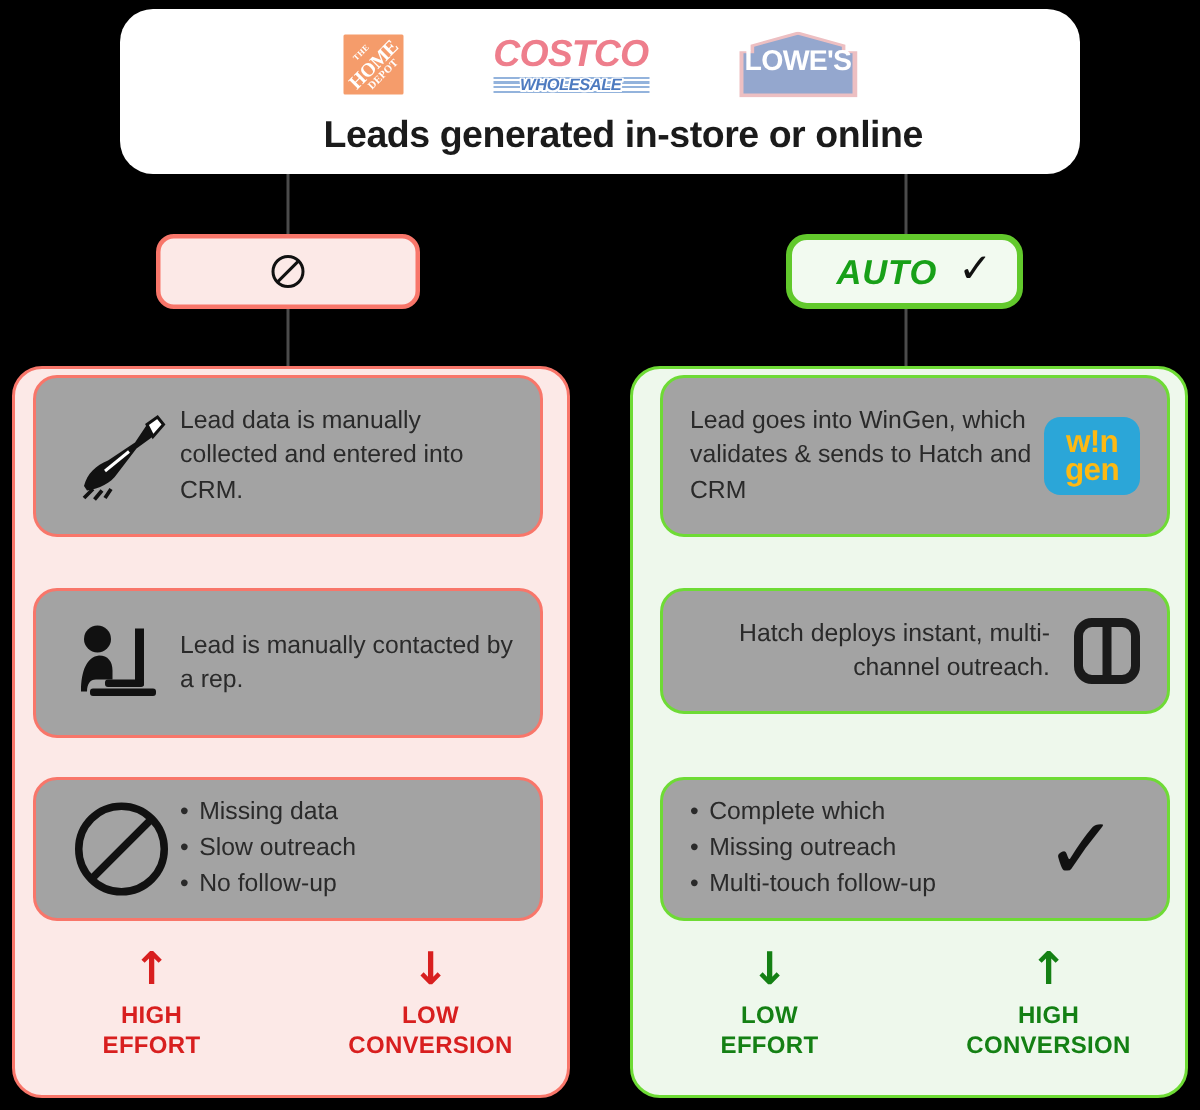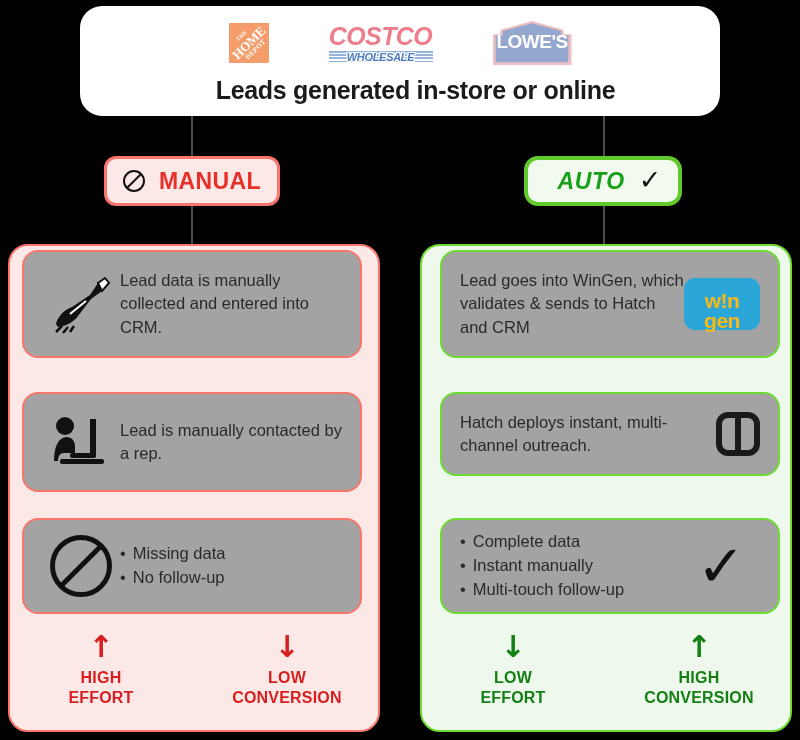--- a/index.html
+++ b/index.html
@@ -286,21 +286,21 @@
     display: flex;
     align-items: center;
     justify-content: center;
   }
 
   
   #m-card-1 { left: 22px;  top: 250px; width: 340px; height: 108px; }
   #m-card-2 { left: 22px;  top: 392px; width: 340px; height: 100px;  }
   #m-card-3 { left: 22px;  top: 518px; width: 340px; height: 96px;  }
   #a-card-1 { left: 440px; top: 250px; width: 340px; height: 108px; }
-  #a-card-2 { left: 440px; top: 392px; width: 340px; height: 84px;  }
+  #a-card-2 { left: 440px; top: 392px; width: 340px; height: 84px; text-align: right;  }
   #a-card-3 { left: 440px; top: 518px; width: 340px; height: 96px;  }
 
   
   .outcomes {
     position: absolute;
     top: 632px;
     width: 372px;
     display: flex;
     z-index: 3;
   }
@@ -323,28 +323,28 @@
     font-weight: bold;
     line-height: 1.22;
     letter-spacing: 0.2px;
     white-space: pre-line;
   }
   .red  { color: #D81F1F; }
   .green{ color: #148014; }
 
   
   .wingen-logo {
-    width: 76px;
+    width: 64px;
     height: 52px;
     background: #2BA6D8;
     border-radius: 11px;
     display: flex;
     flex-direction: column;
     align-items: center;
-    justify-content: flex-end;
+    justify-content: center;
     color: #FDB913;
     font-weight: bold;
     line-height: 0.92;
     font-size: 21px;
     letter-spacing: -0.5px;
   }
   .hatch-logo {
     width: 44px;
     height: 44px;
     border: 6px solid #1a1a1a;
@@ -427,21 +427,20 @@
 <div class="connector" style="left:603px; top:116px; height:42px;"></div>
 <div class="connector" style="left:603px; top:205px; height:48px;"></div>
 <div class="connector" style="left:603px; top:357px; height:37px;"></div>
 <div class="connector" style="left:603px; top:475px; height:45px;"></div>
 
 <div id="manual-column" class="column"></div>
 <div id="auto-column" class="column"></div>
 
 <div id="manual-badge" class="badge">
   <span class="ban-icon"></span>
-  <span class="badge-label-manual">MANUAL</span>
 </div>
 
 <div id="auto-badge" class="badge">
   <span class="badge-label-auto">AUTO</span>
   <span class="check-glyph">✓</span>
 </div>
 
 <div id="m-card-1" class="card manual">
   <span class="icon-box" style="width:78px;">
     <svg width="66" height="60" viewBox="0 0 66 60" aria-hidden="true">
@@ -466,20 +465,21 @@
   </span>
   <span class="card-text">Lead is manually contacted by a rep.</span>
 </div>
 
 <div id="m-card-3" class="card manual">
   <span class="icon-box" style="width:78px;">
     <span class="big-ban"></span>
   </span>
   <ul class="card-list">
     <li>Missing data</li>
+    <li>Slow outreach</li>
     <li>No follow-up</li>
   </ul>
 </div>
 
 <div id="a-card-1" class="card auto" style="justify-content:space-between;">
   <span class="card-text" style="max-width:230px;">Lead goes into WinGen, which validates &amp; sends to Hatch and CRM</span>
   <span class="icon-box">
     <span class="wingen-logo">
       <span>w!n</span>
       <span>gen</span>
@@ -489,22 +489,22 @@
 
 <div id="a-card-2" class="card auto" style="justify-content:space-between;">
   <span class="card-text" style="max-width:240px;">Hatch deploys instant, multi-channel outreach.</span>
   <span class="icon-box">
     <span class="hatch-logo"></span>
   </span>
 </div>
 
 <div id="a-card-3" class="card auto" style="justify-content:space-between;">
   <ul class="card-list">
-    <li>Complete data</li>
-    <li>Instant manually</li>
+    <li>Complete which</li>
+    <li>Missing outreach</li>
     <li>Multi-touch follow-up</li>
   </ul>
   <span class="icon-box" style="width:78px;">
     <span class="big-check">✓</span>
   </span>
 </div>
 
 <div id="manual-outcomes" class="outcomes">
   <div class="outcome">
     <span class="arrow red">↑</span>

